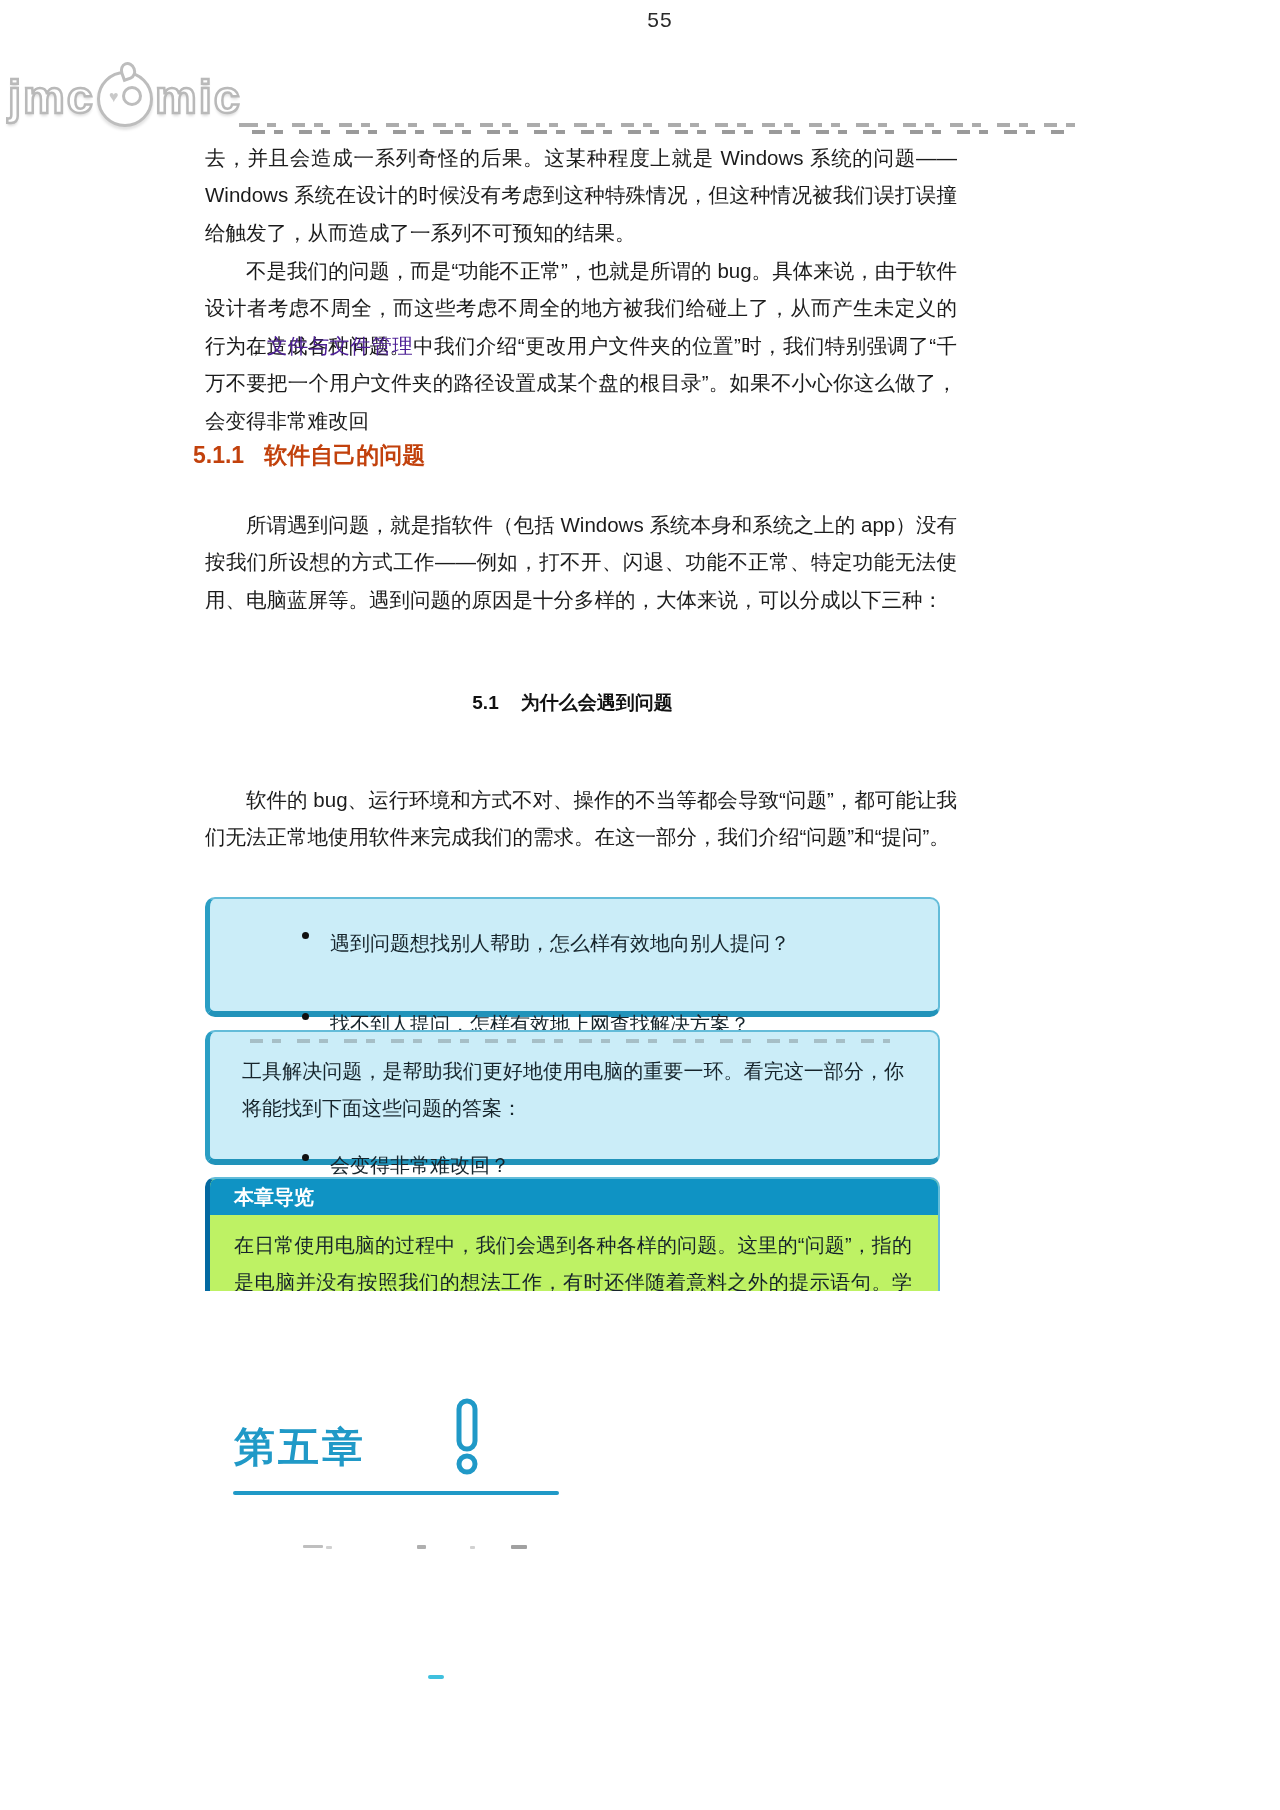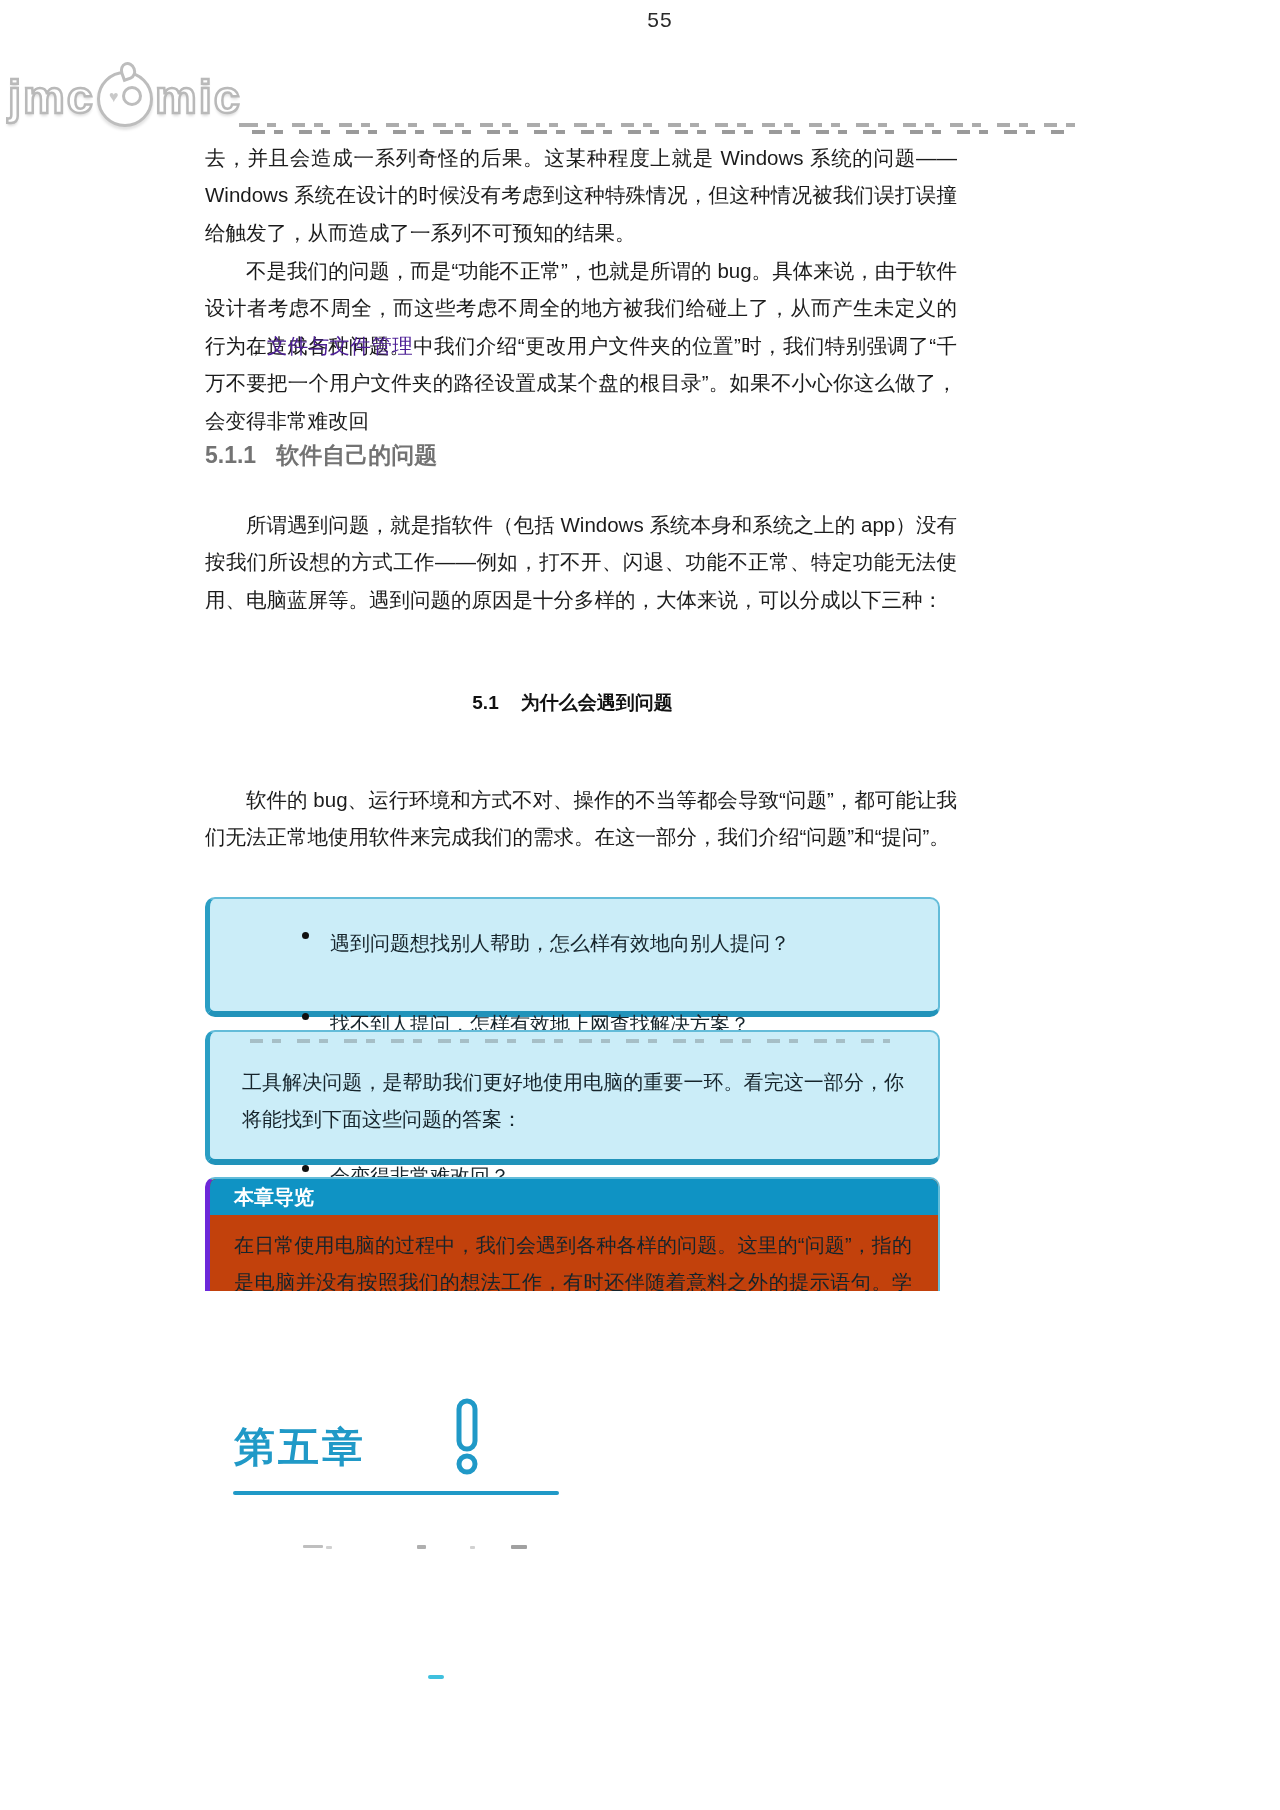--- a/index.html
+++ b/index.html
@@ -28,37 +28,37 @@
   .fragstrip{position:absolute;overflow:hidden;}
   .fragbar{position:absolute;height:4px;
     background-image:repeating-linear-gradient(90deg,#474747 0 13px,transparent 13px 22px,#474747 22px 31px,transparent 31px 47px);
     opacity:.55;}
   
   .col{position:absolute;left:205px;width:752px;}
   p.body{margin:0;font-size:20.5px;line-height:37.4px;text-align:justify;color:#1b1b1b;}
   p.indent{text-indent:2em;}
   .redlink{color:#4c1d95;cursor:pointer;}
   
-  .h511{position:absolute;left:205px;top:440px;font-size:23px;font-weight:bold;color:#737373;}
+  .h511{position:absolute;left:193px;top:440px;font-size:23px;font-weight:bold;color:#c2410c;}
   .h511 .num{margin-right:20px;}
   .h51{position:absolute;left:205px;top:690px;width:735px;text-align:center;
     font-size:19px;font-weight:bold;color:#111;}
   .h51 .num{margin-right:22px;}
   
   .bluebox{position:absolute;left:205px;width:735px;background:#cbedf8;
     border:2px solid #63bcd9;border-left:5px solid #2a9ec4;border-bottom:6px solid #2193ba;
     border-radius:10px;box-sizing:border-box;}
   .bluebox .inner{padding:4px 26px 0 24px;font-size:20px;line-height:37px;color:#16242b;}
   .bullet{display:flex;align-items:flex-start;margin-left:68px;}
   .dot{flex:0 0 auto;width:7px;height:7px;border-radius:50%;background:#101010;
     margin:15px 13px 0 0;}
   .boxtext{margin:8px;text-align:justify;}
   
   .navbox{position:absolute;left:205px;top:1177px;width:735px;height:114px;
-    background:#c2410c;border-left:5px solid #6d28d9;border-top:2px solid #63bcd9;
+    background:#bef264;border-left:5px solid #0369a1;border-top:2px solid #63bcd9;
     border-right:2px solid #63bcd9;border-radius:10px 10px 0 0;box-sizing:border-box;
     overflow:hidden;}
   .navhdr{height:36px;background:#0f93c4;color:#ffffff;font-weight:bold;font-size:20px;
     display:flex;align-items:center;padding-left:24px;border-radius:6px 6px 0 0;}
   .navbody{padding:12px 26px 0 24px;font-size:20px;line-height:37px;color:#16242b;
     text-align:justify;}
   
   .bigtitle{position:absolute;left:202px;top:1292px;font-size:54px;font-weight:900;
     color:#0d0d0d;letter-spacing:1px;}
   
@@ -126,21 +126,21 @@
       </div>
       <div class="bullet" style="margin-top:28px;">
         <span class="dot"></span>
         <p class="boxtext">找不到人提问，怎样有效地上网查找解决方案？</p>
       </div>
     </div>
   </div>
 
   <div class="bluebox" style="top:1030px;height:135px;">
     <div class="fragbar" style="left:40px;top:7px;width:640px;opacity:.28;"></div>
-    <div class="inner" style="padding-top:24px;">
+    <div class="inner" style="padding-top:13px;">
       <p class="boxtext">工具解决问题，是帮助我们更好地使用电脑的重要一环。看完这一部分，你将能找到下面这些问题的答案：</p>
       <div class="bullet" style="margin-top:12px;">
         <span class="dot"></span>
         <p class="boxtext">会变得非常难改回？</p>
       </div>
     </div>
   </div>
 
   <div class="navbox">
     <div class="navhdr">本章导览</div>

